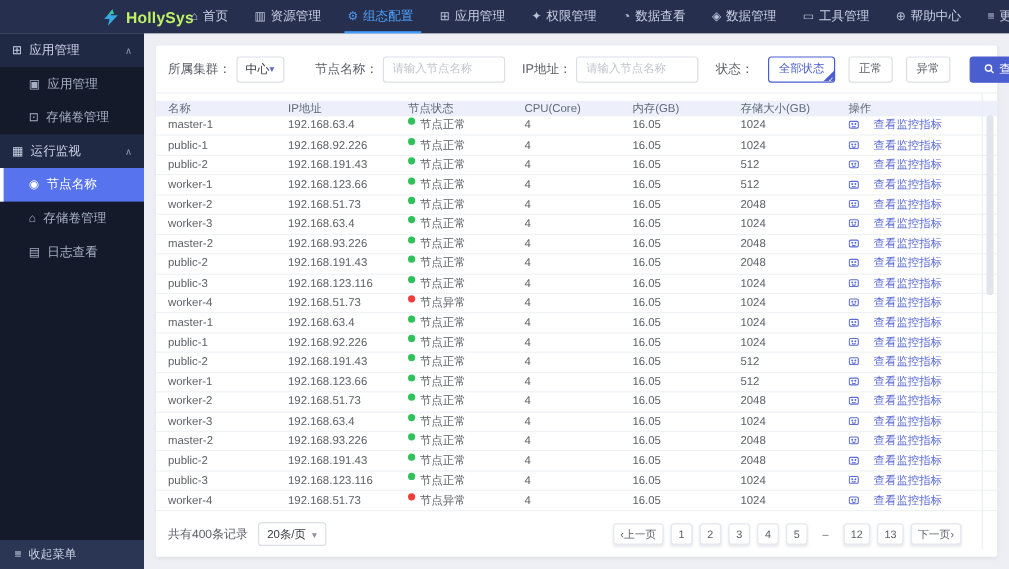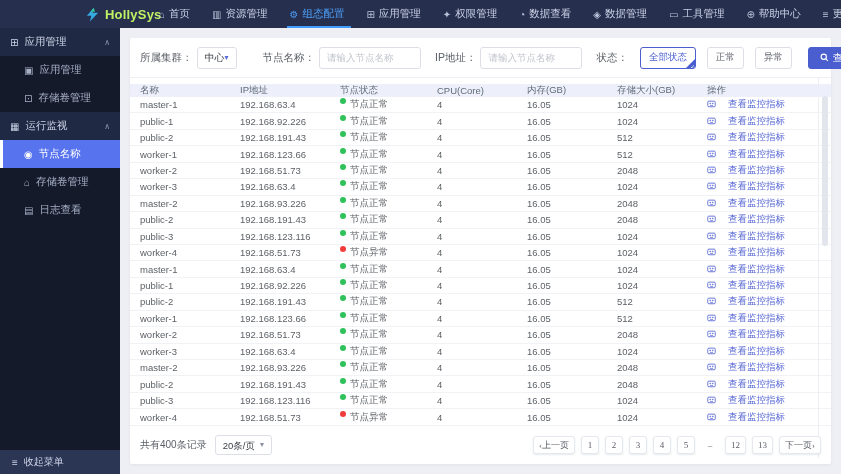--- a/index.html
+++ b/index.html
@@ -77,24 +77,24 @@
 
   
   .vline { position:absolute; top:40px; bottom:6px; right:12px; width:1px; background:#eceef3; }
   .thumb { position:absolute; top:58px; right:3px; width:6px; height:150px; border-radius:3px;
     background:#e2e5ec; }
 
   
   .tfoot { position:absolute; left:0; right:0; bottom:0; height:38px; display:flex;
     align-items:center; padding:0 10px; font-size:10px; color:#5a5e66; }
   .psize { margin-left:8px; height:20px; border:1px solid #dcdfe6; border-radius:3px;
-    padding:4px 7px; display:inline-flex; gap:5px; font-size:9.5px;
+    padding:4px 7px; display:inline-flex; align-items:center; gap:5px; font-size:9.5px;
     cursor:pointer; color:#3c4046; }
   .psize .caret { font-size:8px; color:#8a90a0; }
-  .pager { margin-left:auto; display:flex; gap:6px; align-items:center;font-family:Liberation Serif, serif; }
+  .pager { margin-left:auto; margin-right:20px; display:flex; gap:6px; align-items:center; }
   .pbtn { min-width:18px; height:18px; padding:0 5px; background:#fff;
     border:1px solid #e5e8ef; border-radius:3px; box-shadow:0 1px 2px rgba(31,45,80,.10);
     font-size:9px; color:#5a5e66; display:inline-flex; align-items:center;
     justify-content:center; cursor:pointer; font-family:inherit; }
   .pbtn.gap { border:none; background:transparent; box-shadow:none; cursor:default; }
   svg { display:block; }
 </style>
 </head>
 <body>
 

